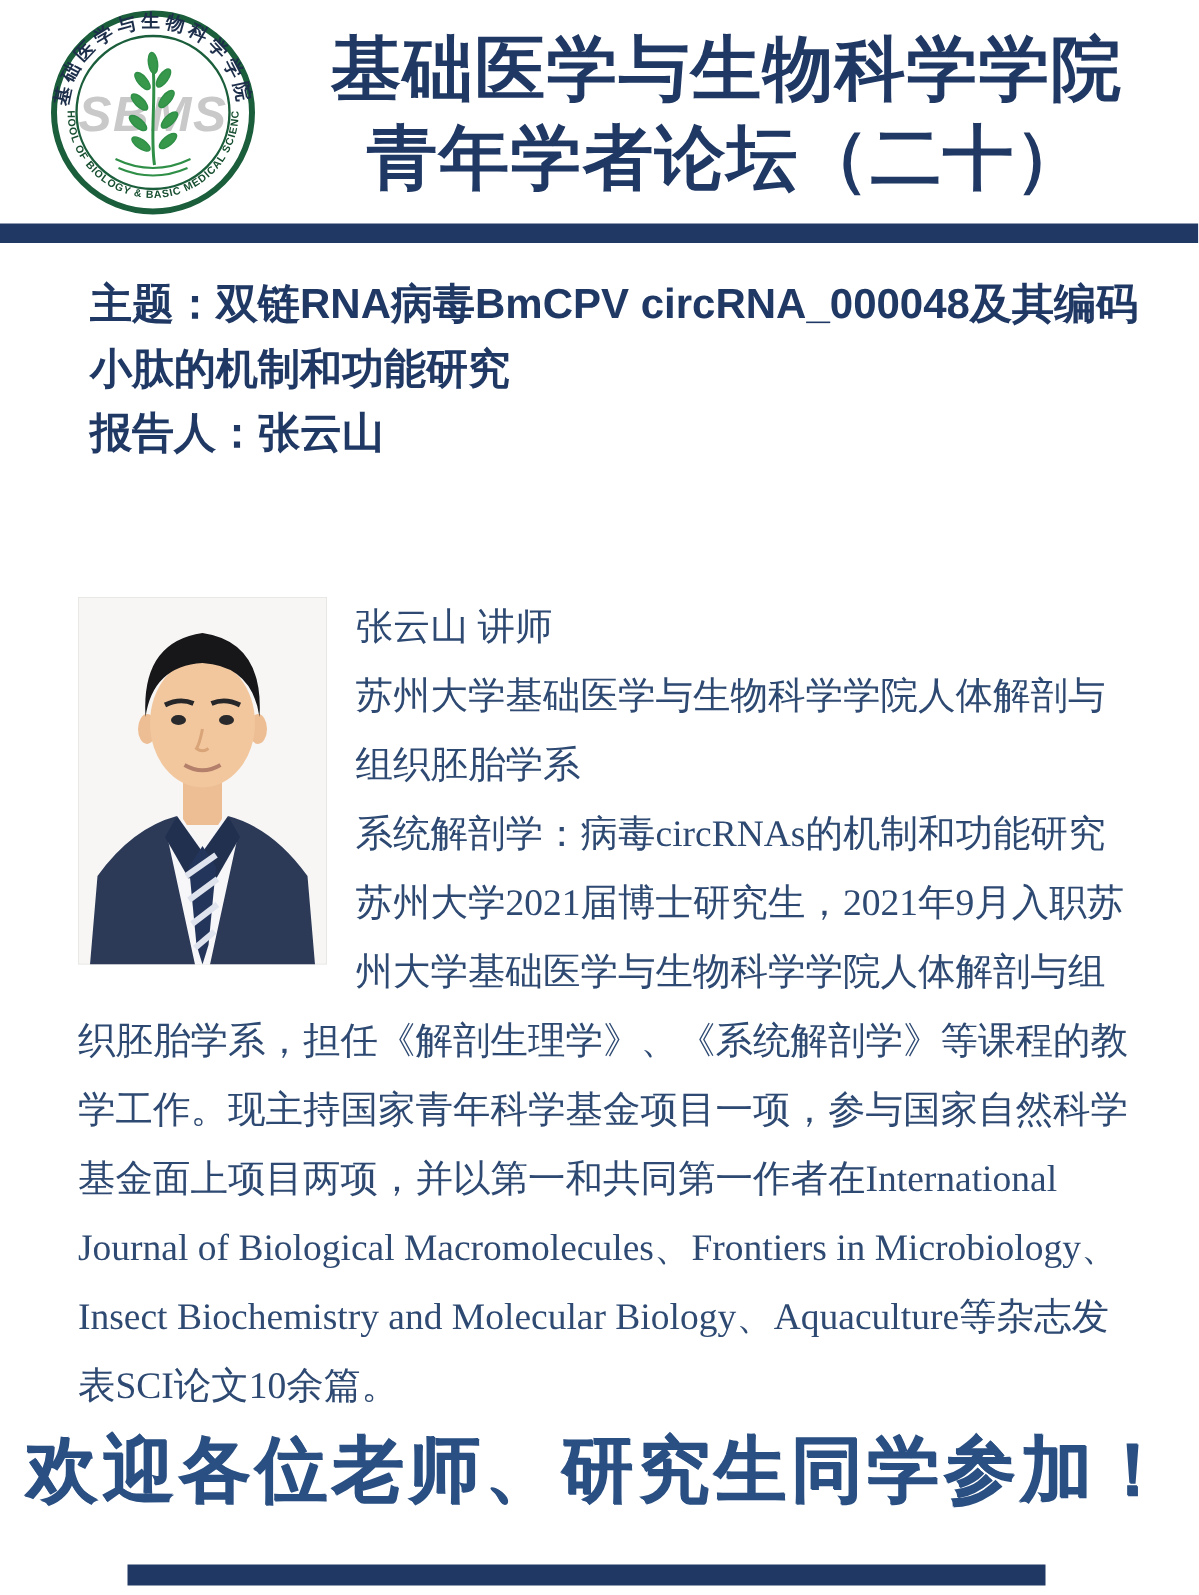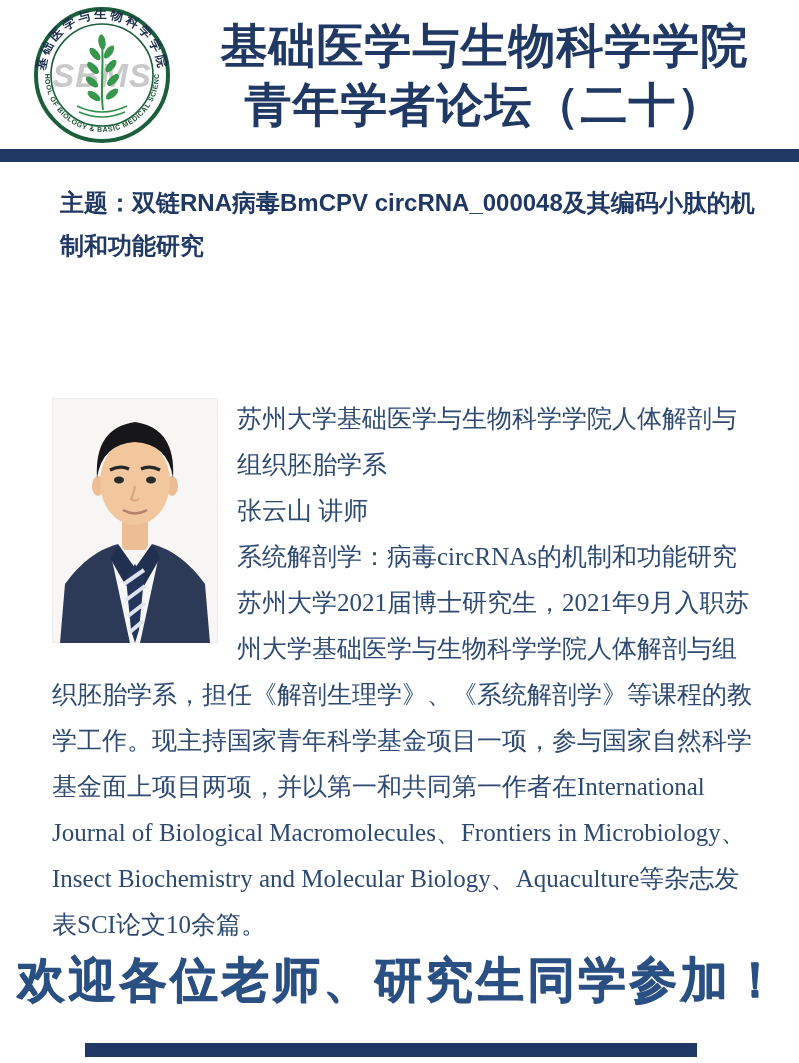--- a/index.html
+++ b/index.html
@@ -12,21 +12,21 @@
   .logo{position:absolute;left:33px;top:6px;width:138px;height:138px;}
   .title-block{
     position:absolute;left:178px;right:8px;top:16px;text-align:center;
     color:#1f3864;font-weight:bold;font-size:47px;line-height:59px;letter-spacing:1px;
     white-space:nowrap;
   }
   .divider-bar{position:absolute;top:149px;left:0;width:799px;height:13px;background:#1f3864;}
   
   .info{
     position:absolute;top:181px;left:60px;width:700px;
-    color:#1f3864;font-weight:bold;font-size:24px;line-height:43px;
+    color:#1f3864;font-weight:bold;font-size:28px;line-height:43px;
   }
   .info-line{margin:0;}
   
   .bio{
     position:absolute;top:396px;left:52px;width:706px;
     color:#2e4a73;font-size:25px;line-height:46px;
     font-family:"Liberation Serif","DejaVu Serif",serif;
   }
   .photo{float:left;width:166px;height:245px;margin:2px 19px 6px 0;}
   .bio p{margin:0;}
@@ -81,20 +81,21 @@
     <div class="title-block">
       <div>基础医学与生物科学学院</div>
       <div>青年学者论坛（二十）</div>
     </div>
   </div>
 
   <div class="divider-bar"></div>
 
   <div class="info">
     <p class="info-line">主题：双链RNA病毒BmCPV circRNA_000048及其编码小肽的机制和功能研究</p>
+    <p class="info-line">报告人：张云山</p>
   </div>
 
   <div class="bio">
 
     <svg class="photo" viewBox="0 0 166 245">
       <rect x="0" y="0" width="166" height="245" fill="#f7f6f4" stroke="#e3e3e0" stroke-width="1"></rect>
 
       <rect x="70" y="112" width="26" height="40" fill="#edbe94"></rect>
 
       <path d="M 40,245 L 44,168 L 70,148 L 83,168 L 96,148 L 122,168 L 126,245 Z" fill="#f7f7f9"></path>
@@ -125,22 +126,22 @@
       <path d="M 89,71 Q 98,67 108,72" stroke="#27272a" stroke-width="3.2" fill="none"></path>
 
       <ellipse cx="67" cy="82" rx="5" ry="3.4" fill="#2a2a2c"></ellipse>
       <ellipse cx="99" cy="82" rx="5" ry="3.4" fill="#2a2a2c"></ellipse>
 
       <path d="M 83,88 Q 81,98 79,101 Q 83,104 87,101" stroke="#d9a478" stroke-width="2" fill="none"></path>
 
       <path d="M 71,112 Q 83,119 95,112" stroke="#b5806b" stroke-width="2.6" fill="none"></path>
     </svg>
 
+    <p>张云山 讲师</p>
     <p>苏州大学基础医学与生物科学学院人体解剖与组织胚胎学系</p>
-    <p>张云山 讲师</p>
     <p>系统解剖学：病毒circRNAs的机制和功能研究</p>
     <p>苏州大学2021届博士研究生，2021年9月入职苏州大学基础医学与生物科学学院人体解剖与组织胚胎学系，担任《解剖生理学》、《系统解剖学》等课程的教学工作。现主持国家青年科学基金项目一项，参与国家自然科学基金面上项目两项，并以第一和共同第一作者在International Journal of Biological Macromolecules、Frontiers in Microbiology、Insect Biochemistry and Molecular Biology、Aquaculture等杂志发表SCI论文10余篇。</p>
   </div>
 
   <div class="welcome">欢迎各位老师、研究生同学参加！</div>
 
   <div class="bottom-bar"></div>
 
 </div>
 

